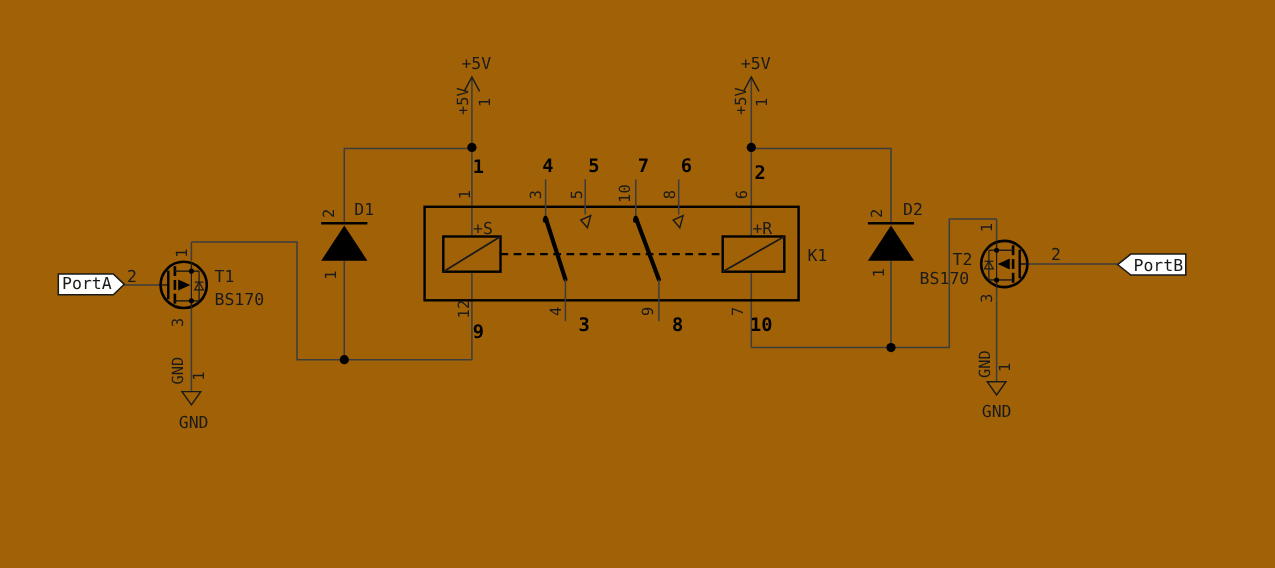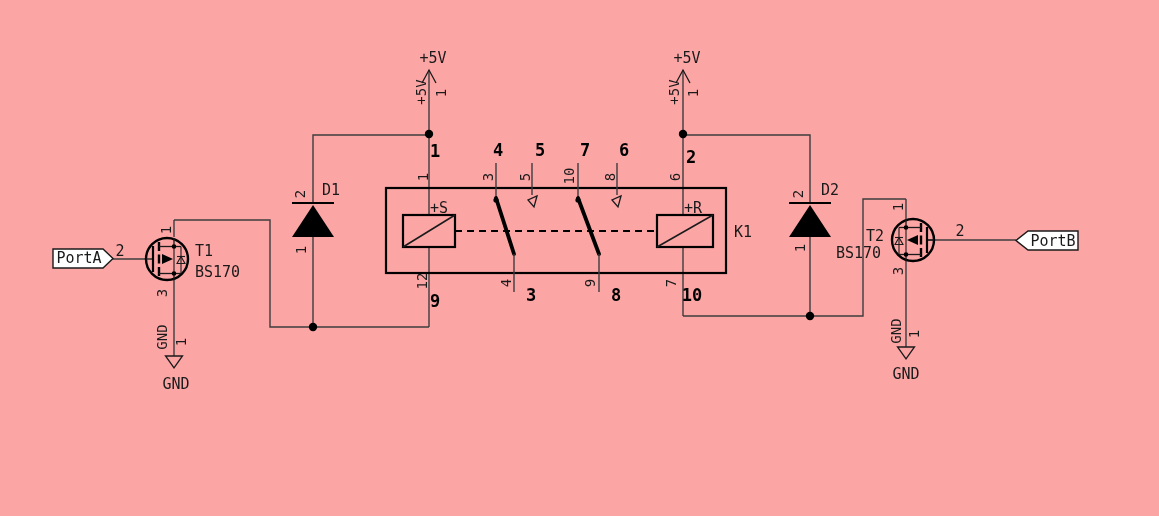--- a/index.html
+++ b/index.html
@@ -1,16 +1,16 @@
 <!DOCTYPE html>
 <html><head>
 <meta charset="utf-8">
 <style>
   html,body{margin:0;padding:0;background:#fff;}
-  #canvas{position:relative;width:1159px;height:516px;background:#fca5a5;overflow:hidden;
+  #canvas{position:relative;width:1159px;height:516px;background:#a16207;overflow:hidden;
           font-family:"DejaVu Sans Mono",monospace;}
   svg{position:absolute;left:0;top:0;}
   
   .w{stroke:#3d3d3d;stroke-width:1.4;fill:none;}
   .sym{stroke:#000;stroke-width:2.2;fill:none;}
   .sym24{stroke:#000;stroke-width:2.4;fill:none;}
   .thin{stroke:#1a1a1a;stroke-width:1.3;fill:none;}
   .lever{stroke:#000;stroke-width:3.8;fill:none;stroke-linecap:round;}
   .dash{stroke:#000;stroke-width:2;fill:none;stroke-dasharray:7 5;}
   .fillb{fill:#000;stroke:none;}

